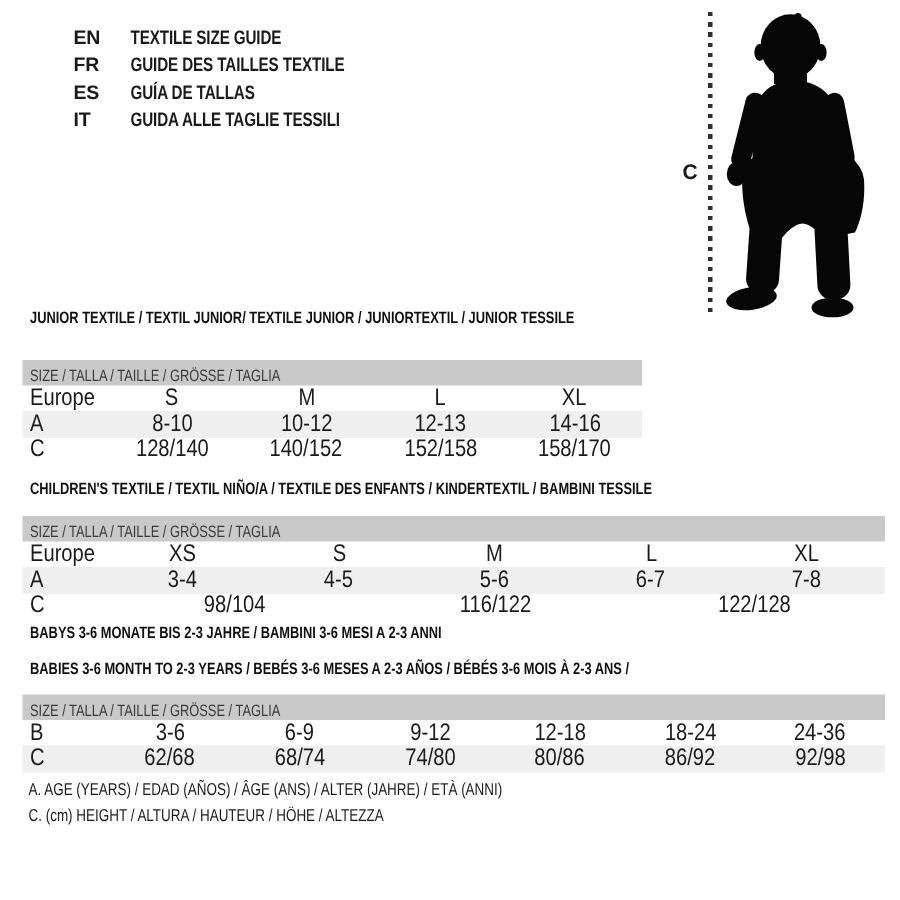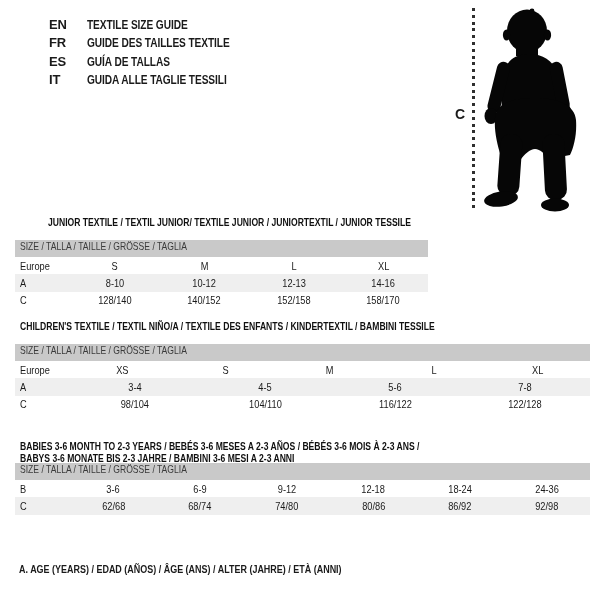--- a/index.html
+++ b/index.html
@@ -25,39 +25,39 @@
       transparent 3px, transparent 6.8px);
   }
   .figure-label { position:absolute; left:452px; top:106px; width:16px; text-align:center;
                   font-weight:700; font-size:14px; }
   .baby { position:absolute; left:479px; top:8px; width:110px; height:205px; }
   .baby .ink { fill:var(--silhouette,#060606); }
 
   
   .section-title { position:absolute; left:20px; font-weight:700; font-size:11px;
                    letter-spacing:0; color:#101010; white-space:nowrap; }
-  .st1  { top:216px;margin-left:28px; }
+  .st1  { top:206px; }
   .st2  { top:320px; }
   .st3a { top:440px; }
-  .st3b { top:452px; }
+  .st3b { top:416px; }
 
   
   .table { position:absolute; left:15px; }
   .t1 { top:240px; width:413px; }
   .t2 { top:344px; width:575px; }
   .t3 { top:463px; width:575px; }
-  .size-bar { height:17px; background:var(--header-bar,#c9c9c9); display:flex; align-items:flex-start;
+  .size-bar { height:17px; background:var(--header-bar,#c9c9c9); display:flex; align-items:flex-end;
               padding-left:5px; box-sizing:border-box; font-size:11px; color:#3a3a3a; }
-  .trow   { display:flex; align-items:center; height:17.4px; font-size:11px; }
+  .trow   { display:flex; align-items:center; height:17.4px; font-size:16px; }
   .shaded { background:var(--row-shade,#efefef); }
   .tlabel { width:55px; padding-left:5px; box-sizing:border-box; }
   .tcell  { flex:1; text-align:center; }
 
   
-  .legend { position:absolute; left:19px; top:560px; font-weight:700; font-size:11.5px; }
+  .legend { position:absolute; left:19px; top:518px; font-weight:400; font-size:11.5px; }
   .legend-row { height:17.2px; display:flex; align-items:center; }
 </style>
 </head>
 <body>
 
 <div class="lang-list">
   <div class="lang-row">
     <span class="lang-code">EN</span>
     <span class="cond">TEXTILE SIZE GUIDE</span>
   </div>
@@ -140,26 +140,26 @@
     <div class="tcell"><span class="cc">S</span></div>
     <div class="tcell"><span class="cc">M</span></div>
     <div class="tcell"><span class="cc">L</span></div>
     <div class="tcell"><span class="cc">XL</span></div>
   </div>
   <div class="trow shaded">
     <div class="tlabel"><span class="ccl">A</span></div>
     <div class="tcell"><span class="cc">3-4</span></div>
     <div class="tcell"><span class="cc">4-5</span></div>
     <div class="tcell"><span class="cc">5-6</span></div>
+    <div class="tcell"><span class="cc">6-7</span></div>
     <div class="tcell"><span class="cc">7-8</span></div>
   </div>
   <div class="trow">
     <div class="tlabel"><span class="ccl">C</span></div>
     <div class="tcell"><span class="cc">98/104</span></div>
-    <div class="tcell"><span class="cc">104/110</span></div>
     <div class="tcell"><span class="cc">116/122</span></div>
     <div class="tcell"><span class="cc">122/128</span></div>
   </div>
 </div>
 
 <div class="section-title st3a">
   <span class="cond">BABIES 3-6 MONTH TO 2-3 YEARS / BEBÉS 3-6 MESES A 2-3 AÑOS / BÉBÉS 3-6 MOIS À 2-3 ANS /</span>
 </div>
 <div class="section-title st3b">
   <span class="cond">BABYS 3-6 MONATE BIS 2-3 JAHRE / BAMBINI 3-6 MESI A 2-3 ANNI</span>
@@ -185,13 +185,16 @@
     <div class="tcell"><span class="cc">80/86</span></div>
     <div class="tcell"><span class="cc">86/92</span></div>
     <div class="tcell"><span class="cc">92/98</span></div>
   </div>
 </div>
 
 <div class="legend">
   <div class="legend-row">
       <span class="cond">A. AGE (YEARS) / EDAD (AÑOS) / ÂGE (ANS) / ALTER (JAHRE) / ETÀ (ANNI)</span>
     </div>
+  <div class="legend-row">
+      <span class="cond">C. (cm) HEIGHT / ALTURA / HAUTEUR / HÖHE / ALTEZZA</span>
+    </div>
 </div>
 
 </body></html>

